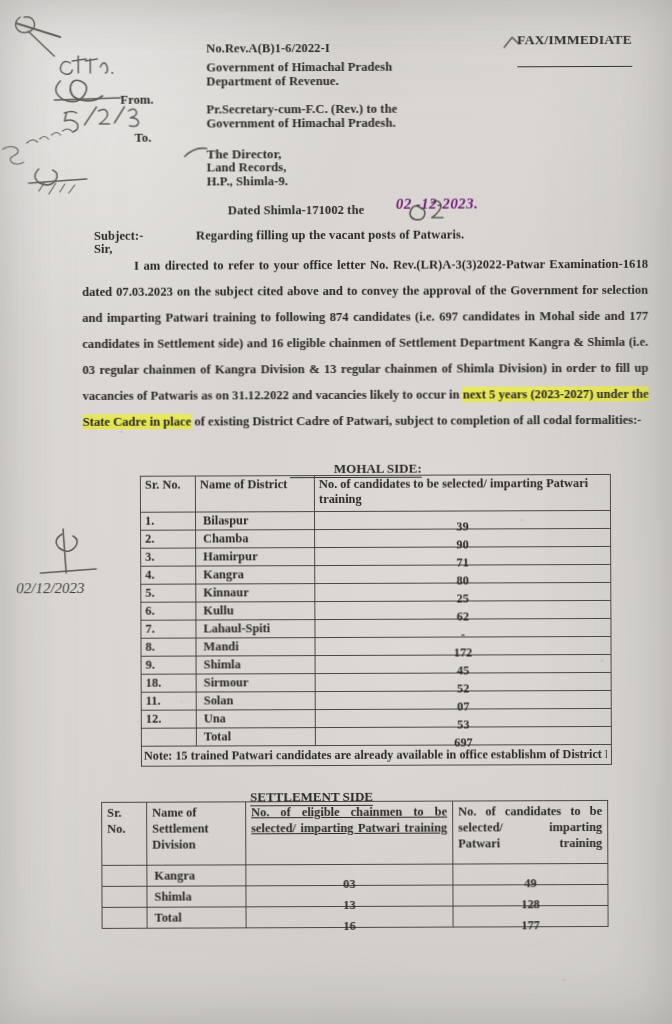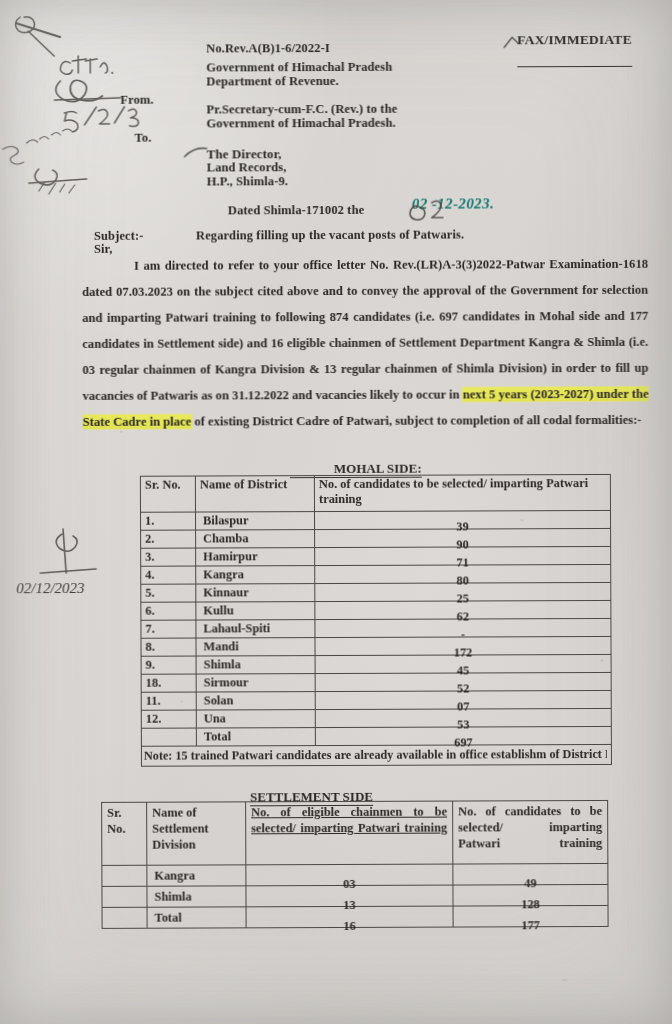--- a/index.html
+++ b/index.html
@@ -38,22 +38,22 @@
   #dept {left:208px;top:74px;font-size:12.5px;}
   #pr1  {left:208px;top:102px;font-size:12.5px;}
   #pr2  {left:208px;top:116px;font-size:12.5px;}
   #dir  {left:208px;top:146px;font-size:13px;}
   #lrec {left:208px;top:160px;font-size:12.5px;}
   #hp   {left:208px;top:174px;font-size:12.5px;}
   #dated{left:197px;top:203px;font-size:12.5px;margin-left:32px;}
   #fromL{left:122px;top:92px;font-size:12.5px;}
   #toL  {left:136px;top:130px;font-size:12.5px;}
 
-  #dateHW{left:413px;top:196px;font-size:15px;font-family:"Liberation Serif",serif;
-          font-style:italic;color:#0f766e;letter-spacing:.4px;}
+  #dateHW{left:397px;top:196px;font-size:15px;font-family:"Liberation Serif",serif;
+          font-style:italic;color:#701a75;letter-spacing:.4px;}
 
   #subjL{left:95px;top:228px;font-size:12.5px;}
   #subjV{left:197px;top:228px;font-size:12.5px;}
   #sirL {left:95px;top:241px;font-size:12.5px;}
 
   
   .para{position:absolute;left:83px;width:566px;font-size:12.6px;font-weight:700;
         line-height:26px;text-align:justify;}
   #bodypara{top:252px;}
   #bodypara .ind{display:inline-block;width:52px;}

